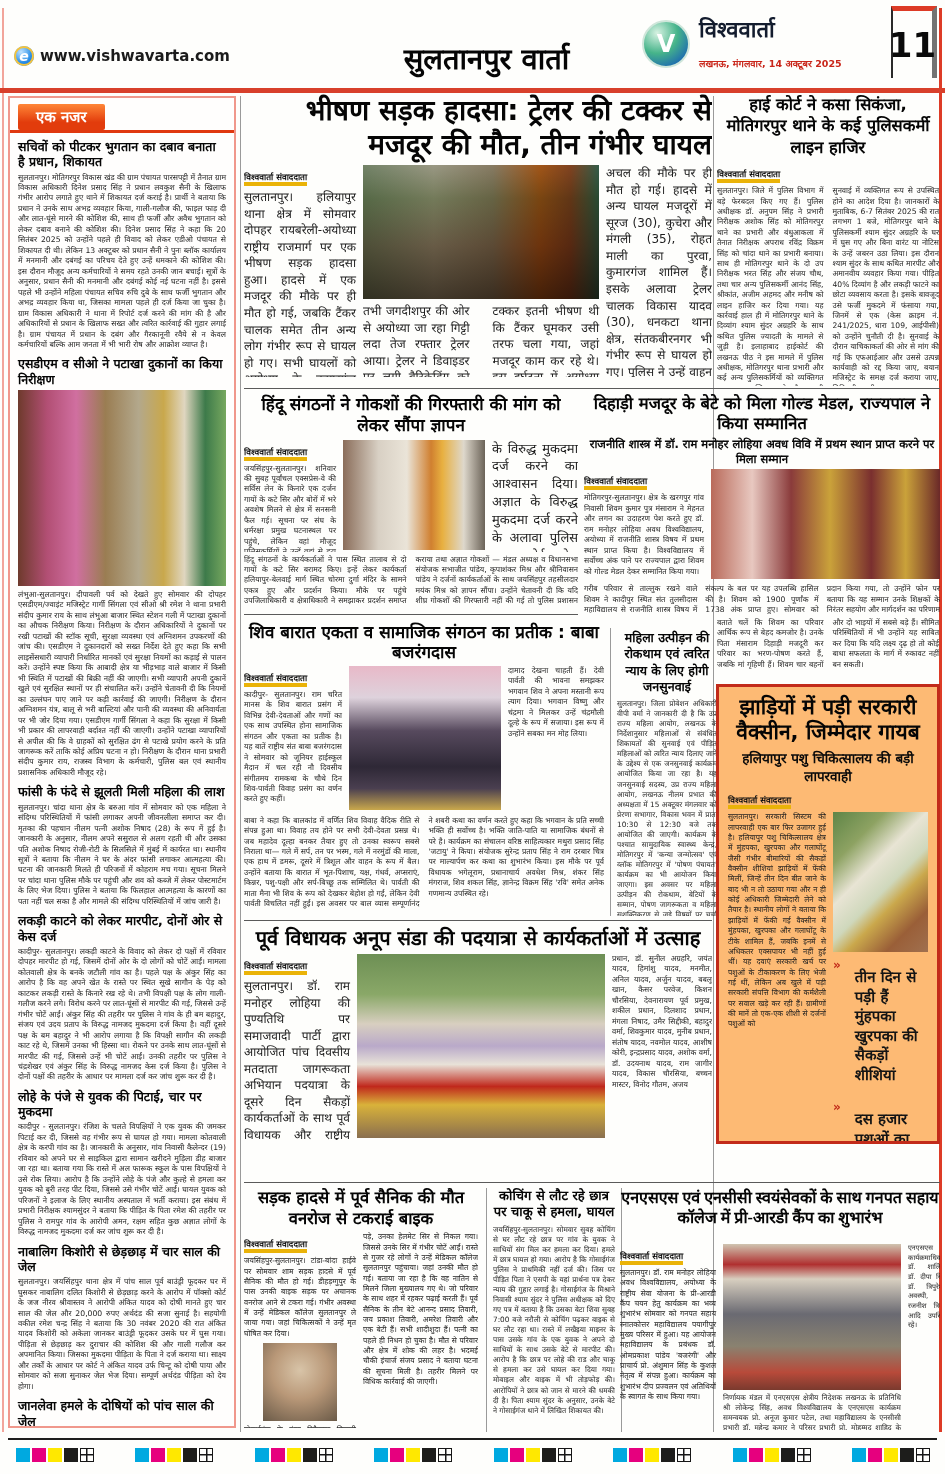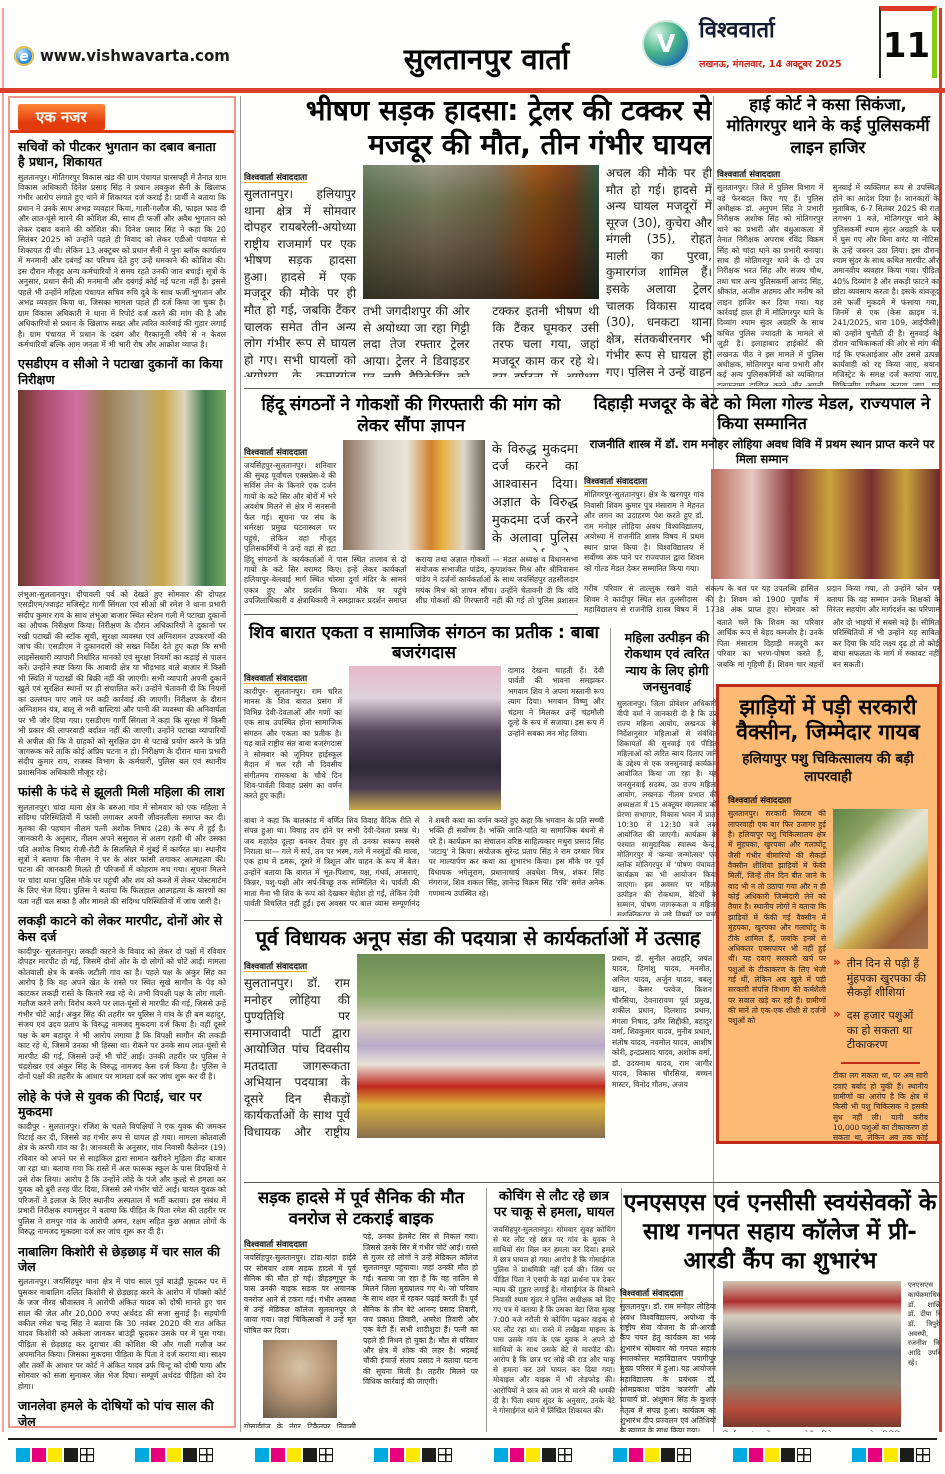--- a/index.html
+++ b/index.html
@@ -12,42 +12,42 @@
             box-shadow:0 0 0 2px #f5c33b inset;}
   .section-title{position:absolute;left:300px;top:24px;width:345px;margin:14px;text-align:center;
                  font-size:29px;font-weight:bold;color:#050505;}
   .masthead{position:absolute;left:642px;top:18px;display:flex;gap:9px;align-items:center;}
   .mast-logo{width:48px;height:48px;border-radius:50%;flex:0 0 48px;
              background:radial-gradient(circle at 30% 25%,#d7f2e2,#46b48a 45%,#1f6fae 80%,#123a63);
              color:#fff;display:flex;align-items:center;justify-content:center;font-size:24px;font-weight:bold;
              border:2px solid #cfe6da;box-sizing:border-box;}
   .mast-name{font-size:22px;font-weight:bold;color:#131c2e;line-height:1.05;}
   .mast-date{font-size:9.5px;font-weight:bold;color:#c9261a;margin-top:16px;}
-  .pagenum{position:absolute;right:8px;top:6px;width:58px;height:72px;border-top:5px solid #dd3b26;border-right:5px solid #84cc16;
+  .pagenum{position:absolute;right:8px;top:6px;width:46px;height:72px;border-top:5px solid #dd3b26;border-right:5px solid #737373;
            border-left:2px solid #2a2a2a;box-sizing:border-box;display:flex;align-items:center;justify-content:center;
            font-size:34px;font-weight:bold;color:#0a0a0a;}
   .rule-red{position:absolute;left:0;top:88px;width:945px;height:5px;background:#d8402b;}
   .edgeL{position:absolute;left:2px;top:8px;width:2px;height:1424px;background:#f2a59b;}
   .edgeR{position:absolute;left:939px;top:8px;width:3px;height:1424px;background:#dd3b26;}
   .v1{position:absolute;left:240px;top:96px;width:1px;height:1336px;background:#9a9a9a;}
   .v2{position:absolute;left:713px;top:96px;width:1px;height:1336px;background:#9a9a9a;}
   .hrule{position:absolute;height:1px;background:#5a5a5a;}
   
   .eknazar{position:absolute;left:8px;top:96px;width:228px;height:1332px;border:2px solid #f0988c;background:#fffefd;
            box-sizing:border-box;padding:0 8px 4px;overflow:hidden;}
   .ek-head-row{border-bottom:3px solid #e0380f;margin:0 -8px;padding:6px 8px 0;}
   .ek-label{display:inline-block;background:linear-gradient(180deg,#ff8637,#e23c0c 70%);color:#fff;font-weight:bold;
             font-size:15px;padding:2px 18px 4px;border-radius:2px;}
   .brief h3{font-size:12.5px;line-height:1.22;margin:6px 0 3px;color:#060606;}
   .brief p{font-size:7.7px;line-height:1.36;text-align:justify;margin:0;color:#242424;}
   .brief .photo{width:100%;height:196px;margin:3px 0 4px;}
   
   .art{position:absolute;overflow:hidden;}
   .art h2{margin:0;color:#050505;font-weight:bold;text-align:center;}
-  .byline{font-weight:bold;font-size:8.5px;border-bottom:1px solid #eab308;display:inline-block;margin:0 0 3px;color:#111;}
+  .byline{font-weight:bold;font-size:8.5px;border-bottom:4px solid #eab308;display:inline-block;margin:0 0 3px;color:#111;}
   .bt{font-size:12px;line-height:1.38;text-align:justify;margin:0;color:#1d1d1d;}
   .photo{background:#9a9a92;}
   
   .lead-cols{display:flex;gap:7px;height:212px;overflow:hidden;margin-top:4px;}
   .lc1{width:112px;flex:0 0 112px;}
   .lcm{width:236px;flex:0 0 236px;}
   .lcm .photo{width:100%;height:134px;margin-bottom:4px;}
   .lcm-sub{display:flex;gap:23px;}
   .lc3{flex:1;}
   
@@ -57,21 +57,21 @@
   
   .row{display:flex;gap:7px;overflow:hidden;}
   
   .mahila h3{font-size:12.5px;text-align:center;line-height:1.3;margin:2px 0 4px;color:#050505;}
   
   .vaxbox{border:3px solid #c22b1a;box-sizing:border-box;padding:8px 9px;background:#fdba74;}
   .vaxbox h2{font-size:21px;line-height:1.2;}
   .vaxbox h4{font-size:13.5px;text-align:center;margin:4px 0 3px;font-weight:bold;color:#0a0a0a;}
   .bullet{display:flex;gap:5px;margin-top:7px;}
   .chev{color:#c22b1a;font-weight:bold;font-size:12px;line-height:1.1;}
-  .bullet p{font-size:11px;font-weight:normal;line-height:1.3;margin:1px;color:#141414;}
+  .bullet p{font-size:15px;font-weight:bold;line-height:1.3;margin:9px;color:#141414;}
   .vax-div{width:84%;height:2px;background:#c22b1a;margin:9px auto 7px;}
   
   .bottom-rule{position:absolute;left:8px;top:1438px;width:929px;height:2px;background:#1e1e1e;}
   .bars{position:absolute;left:16px;top:1448px;width:914px;display:flex;justify-content:space-between;}
   .bargroup{display:flex;gap:2px;}
   .sq{width:14px;height:14px;}
   .reg{width:14px;height:14px;border:1.5px solid #161616;box-sizing:border-box;
        background:linear-gradient(#161616,#161616) center/100% 1.5px no-repeat,
                   linear-gradient(#161616,#161616) center/1.5px 100% no-repeat;}
 </style>
@@ -287,21 +287,21 @@
       </div>
     </div>
   </section>
 
   <section class="art" style="left:486px;top:1188px;width:122px;height:244px;border-left:1px solid #9a9a9a;border-right:1px solid #9a9a9a;padding:0 6px;">
     <h3 style="font-size:13px;text-align:center;line-height:1.25;margin:0 0 4px;color:#050505;">कोचिंग से लौट रहे छात्र पर चाकू से हमला, घायल</h3>
     <p class="bt" style="font-size:7.3px;">जयसिंहपुर-सुलतानपुर। सोमवार सुबह कोचिंग से घर लौट रहे छात्र पर गांव के युवक ने साथियों संग मिल कर हमला कर दिया। हमले में छात्र घायल हो गया। आरोप है कि गोसाईगंज पुलिस ने प्राथमिकी नहीं दर्ज की। जिस पर पीड़ित पिता ने एसपी के यहां प्रार्थना पत्र देकर न्याय की गुहार लगाई है। गोसाईगंज के मिश्राने निवासी श्याम सुंदर ने पुलिस अधीक्षक को दिए गए पत्र में बताया है कि उसका बेटा शिवा सुबह 7:00 बजे नरौली से कोचिंग पढ़कर बाइक से घर लौट रहा था। रास्ते में लखैइया माइनर के पास उसके गांव के एक युवक ने अपने दो साथियों के साथ उसके बेटे से मारपीट की। आरोप है कि छात्र पर लोहे की राड और चाकू से हमला कर उसे घायल कर दिया गया। मोबाइल और बाइक में भी तोड़फोड़ की। आरोपियों ने छात्र को जान से मारने की धमकी दी है। पिता श्याम सुंदर के अनुसार, उनके बेटे ने गोसाईगंज थाने में लिखित शिकायत की।</p>
   </section>
 
   <section class="art" style="left:620px;top:1188px;width:320px;height:244px;">
-    <h2 style="font-size:23px;line-height:1.25;margin-bottom:7px;">एनएसएस एवं एनसीसी स्वयंसेवकों के साथ गनपत सहाय कॉलेज में प्री-आरडी कैंप का शुभारंभ</h2>
+    <h2 style="font-size:16px;line-height:1.25;margin-bottom:16px;font-family:Liberation Serif, serif;">एनएसएस एवं एनसीसी स्वयंसेवकों के साथ गनपत सहाय कॉलेज में प्री-आरडी कैंप का शुभारंभ</h2>
     <div class="row" style="height:186px;">
       <div style="width:96px;flex:0 0 96px;">
         <span class="byline">विश्ववार्ता संवाददाता</span>
         <p class="bt" style="font-size:7.5px;">सुलतानपुर। डॉ. राम मनोहर लोहिया अवध विश्वविद्यालय, अयोध्या के राष्ट्रीय सेवा योजना के प्री-आरडी कैंप चयन हेतु कार्यक्रम का भव्य शुभारंभ सोमवार को गनपत सहाय स्नातकोत्तर महाविद्यालय पयागीपुर मुख्य परिसर में हुआ। यह आयोजन महाविद्यालय के प्रबंधक डॉ. ओमप्रकाश पांडेय 'बजरंगी' और प्राचार्य प्रो. अंशुमान सिंह के कुशल नेतृत्व में संपन्न हुआ। कार्यक्रम का शुभारंभ दीप प्रज्वलन एवं अतिथियों के स्वागत के साथ किया गया।</p>
       </div>
       <div style="width:178px;flex:0 0 178px;">
         <div class="photo" style="width:100%;height:146px;background:linear-gradient(180deg,#cfc4b0 0%,#b03030 14%,#d8cfc0 24%,#6a6a72 48%,#8a8270 70%,#b84a3a 88%,#7a3a2e 100%);"></div>
         <p class="bt" style="font-size:7.3px;margin-top:3px;">निर्णायक मंडल में एनएसएस क्षेत्रीय निदेशक लखनऊ के प्रतिनिधि श्री लोकेन्द्र सिंह, अवध विश्वविद्यालय के एनएसएस कार्यक्रम समन्वयक प्रो. अनूज कुमार पटेल, तथा महाविद्यालय के एनसीसी प्रभारी डॉ. महेन्द्र कुमार ने परिसर प्रभारी प्रो. मोहम्मद शाहिद के साथ सहभागिता की। आयोजन युवा स्वयंसेवकों द्वारा गर्व संकल्प लेने के साथ हुआ।</p>
       </div>
       <div style="flex:1;">

